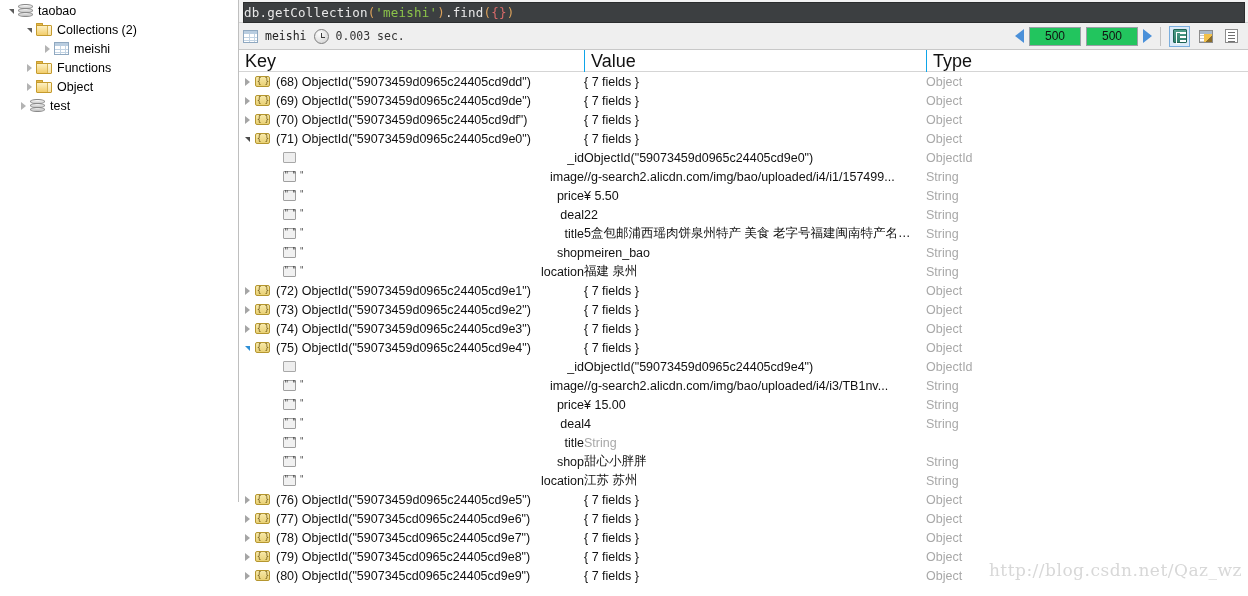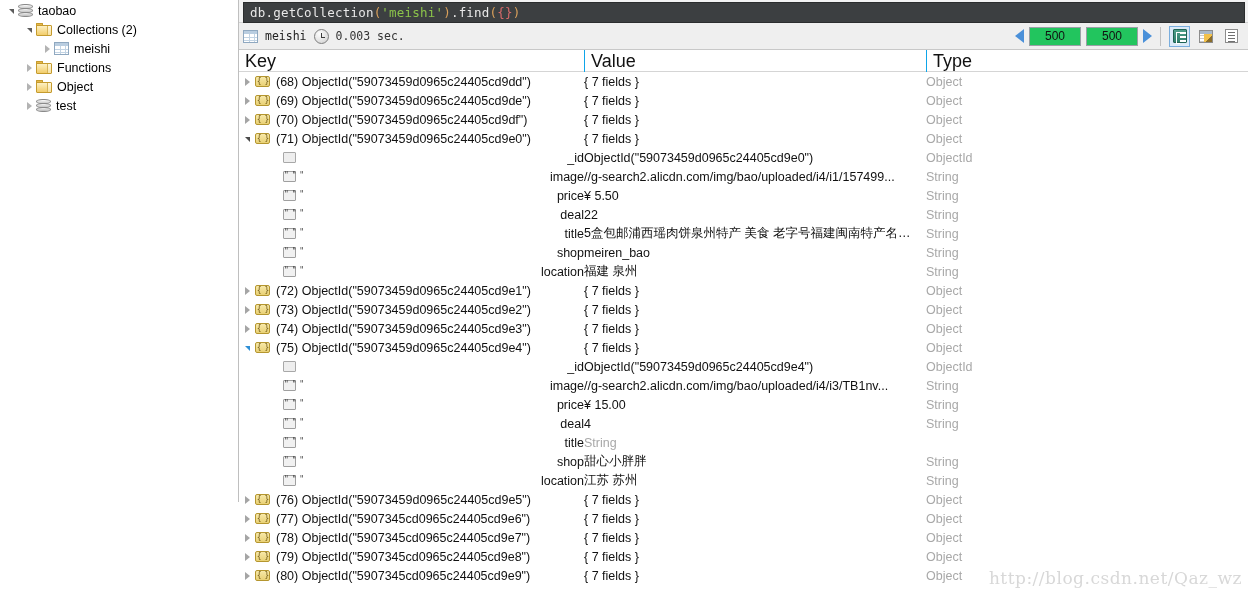--- a/index.html
+++ b/index.html
@@ -66,21 +66,21 @@
   .ic-grid .v { position:absolute; top:3px; bottom:0; width:1px; background:#c3d4e4; }
   .ic-grid .h { position:absolute; left:0; right:0; height:1px; background:#c3d4e4; }
 
   
   #main { flex: 1 1 auto; height: 596px; position: relative; background:#ffffff; display:flex; flex-direction:column; }
 
   
   #editor-wrap { height: 23px; padding: 2px 3px 0 4px; background:#f3f3f3; border-bottom:1px solid #d2d2d2; }
   #editor {
     height: 21px; background:#3c3f41; border:1px solid #2b2d2e;
-    display:flex; align-items:center; padding-left:6px;
+    display:flex; align-items:center; 
     font-family: "DejaVu Sans Mono", monospace; font-size: 12.5px;
     letter-spacing: .2px;
   }
   .c-base { color:#e8e8e8; }
   .c-str  { color:#8bc34a; }
   .c-paren{ color:#d9a05b; }
   .c-brace{ color:#d96a6a; }
 
   
   #res-bar { height: 27px; background:#efefef; border-bottom:1px solid #c8c8c8; display:flex; align-items:center; padding:0 4px; }
@@ -138,21 +138,21 @@
   }
   .kicon-oid { width:13px;height:11px; flex:0 0 13px; margin-right:6px; background:#eeeeee; border:1px solid #a8a8a8; border-radius:1px; }
   .kicon-str {
     width:13px;height:11px; flex:0 0 13px; margin-right:6px; background:#f1f1f1; border:1px solid #9f9f9f; border-radius:1px;
     color:#3a3a3a; font-size:8px; line-height:7px; text-align:center; font-family:"DejaVu Sans Mono", monospace; letter-spacing:-1px;
   }
   .klabel { font-size:12.5px; color:#111; }
   .row.child .cell-key { padding-left:44px;justify-content:space-between; }
 
   #watermark {
-    position:absolute; right:6px; bottom:8px;
+    position:absolute; right:6px; bottom:16px;
     font-family:"DejaVu Serif", serif; font-size:17px; color:#d8d8d8;
     letter-spacing:.5px; pointer-events:none; user-select:none;
   }
 </style>
 </head>
 <body>
 
 <div id="app">
 
   <div id="sidebar">
@@ -207,21 +207,21 @@
           <span class="tw">
             <span class="tri-closed"></span>
           </span>
           <span class="ic ic-folder">
             <span class="tab"></span>
             <span class="bd"></span>
             <span class="sp"></span>
           </span>
           <span>Object</span>
         </div>
-        <div class="tree-row" style="padding-left: 22px;">
+        <div class="tree-row" style="padding-left: 16px;">
           <span class="tw">
             <span class="tri-closed"></span>
           </span>
           <span class="ic ic-db">
             <i class="b1"></i>
             <i class="b2"></i>
             <i class="b3"></i>
           </span>
           <span>test</span>
         </div>

